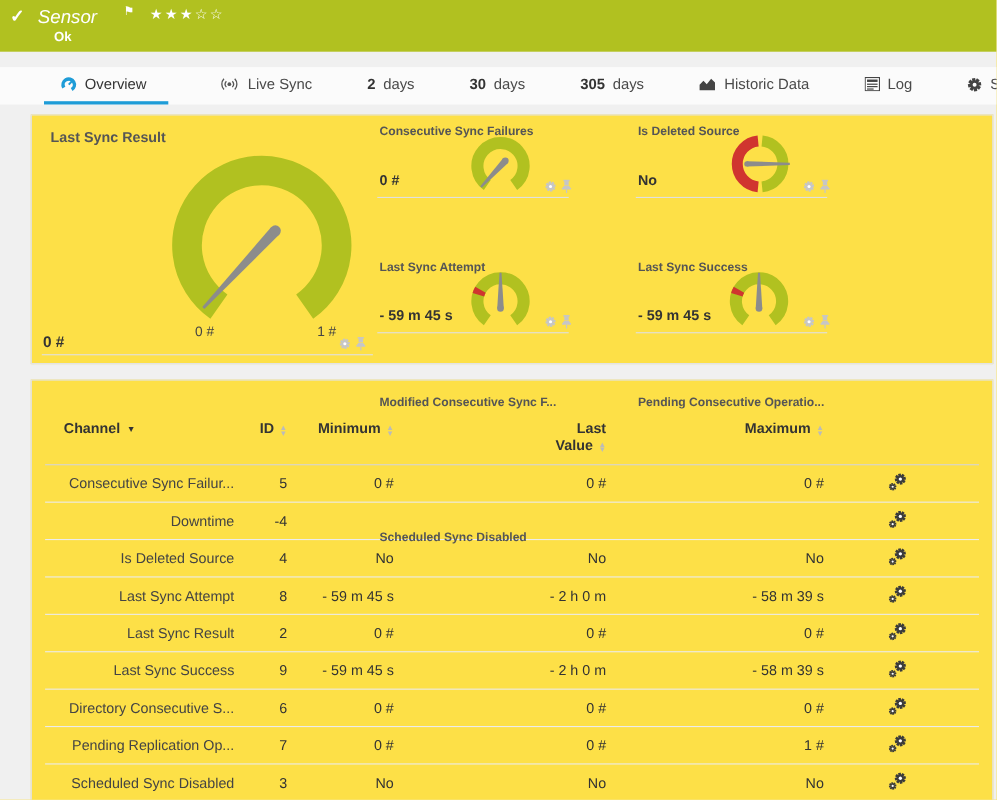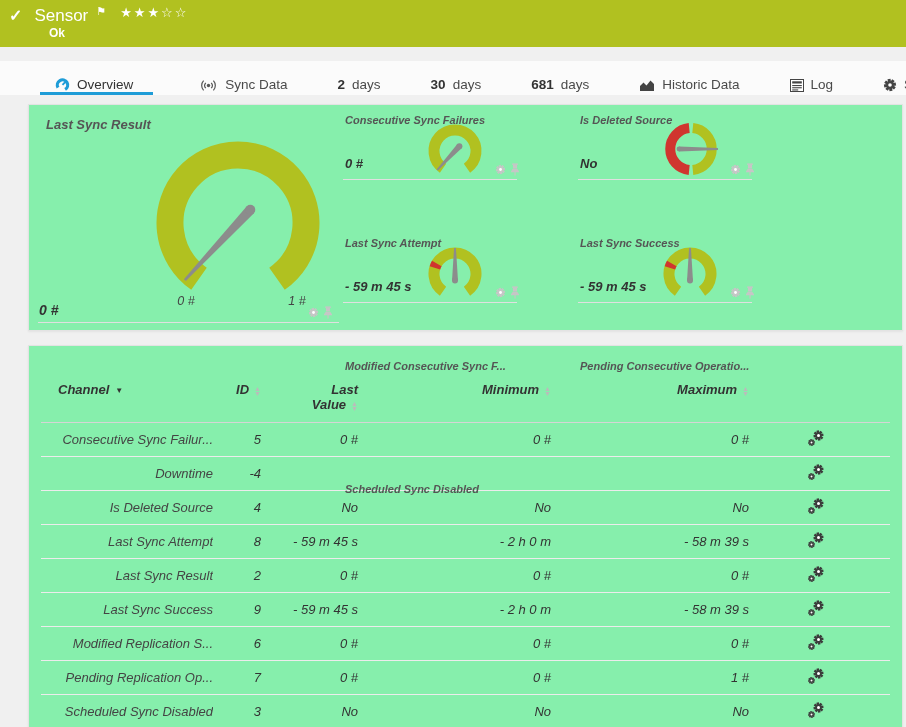--- a/index.html
+++ b/index.html
@@ -4,35 +4,35 @@
 <style>
   html,body{margin:0;padding:0;}
   body{
     width:906px;height:727px;overflow:hidden;background:#f0f0f0;
     font-family:"Liberation Sans",sans-serif;position:relative;
   }
   
   .topbar{position:absolute;left:0;top:0;width:906px;height:47px;color:#fff;}
   .titlerow{position:absolute;left:9px;top:5px;display:flex;align-items:flex-start;white-space:nowrap;}
   .chk{font-size:16px;font-weight:bold;margin-right:12px;line-height:22px;}
-  .sensor-type{font-size:17px;line-height:22px;margin-right:4px;}
+  .sensor-type{font-style:italic;font-size:17px;line-height:22px;margin-right:20px;}
   .sensor-title{font-weight:bold;font-size:17px;line-height:22px;}
   .flagg{font-size:11px;margin-left:4px;line-height:12px;cursor:pointer;}
   .stars{margin-left:14px;font-size:13px;letter-spacing:2px;line-height:16px;cursor:pointer;}
   .status-line{position:absolute;left:49px;top:26px;font-weight:bold;font-size:12px;}
   
   .tabstrip{position:absolute;left:0;top:61px;width:906px;height:34px;background:#fbfbfb;}
   .tabbar{display:flex;height:34px;padding-left:40px;gap:42px;align-items:stretch;}
-  .tab{display:flex;align-items:flex-end;gap:7px;border-bottom:3px solid transparent;
+  .tab{display:flex;align-items:center;gap:7px;border-bottom:3px solid transparent;
        padding:0 4px;font-size:13.5px;color:#4a4a4a;cursor:pointer;white-space:nowrap;}
   .tab.active{padding:0 20px 0 15px;color:#333;}
   .tab-num{font-weight:bold;color:#333;}
   .tab .ticon{display:flex;align-items:center;}
   
-  .panel{position:absolute;background:#86efac;border:1px solid #e3e3e3;box-shadow:0 1px 2px rgba(0,0,0,.06);box-sizing:border-box;font-style:italic;}
+  .panel{position:absolute;background:#fde047;border:1px solid #e3e3e3;box-shadow:0 1px 2px rgba(0,0,0,.06);box-sizing:border-box;}
   .panel-gauges{left:28px;top:104px;width:875px;height:227px;}
   .panel-table{left:28px;top:345px;width:875px;height:410px;}
   
   .tile-main{position:absolute;left:0;top:0;width:312px;height:218px;}
   .tile-main .sep{position:absolute;left:9px;right:2px;bottom:0;height:1px;background:#e0e0e0;}
   .tile-main .tile-title{position:absolute;left:17px;top:12px;font-weight:bold;font-size:13px;color:#555;}
   .tile-main .main-gauge{position:absolute;left:103px;top:26px;}
   .scale-label{position:absolute;width:44px;text-align:center;top:189px;font-size:12.5px;color:#444;}
   .scale-min{left:135px;}
   .scale-max{left:246px;}
@@ -91,32 +91,32 @@
         </span>
         <span class="tab-label">Overview</span>
       </div>
       <div class="tab">
         <span class="ticon">
           <svg width="19" height="13" viewBox="0 0 19 13">
             <circle cx="9.5" cy="6.5" r="1.7" fill="#555"></circle>
             <path d="M6.8 3.8 a4 4 0 0 0 0 5.4 M4.6 1.6 a7.2 7.2 0 0 0 0 9.8 M12.2 3.8 a4 4 0 0 1 0 5.4 M14.4 1.6 a7.2 7.2 0 0 1 0 9.8" fill="none" stroke="#555" stroke-width="1.2"></path>
           </svg>
         </span>
-        <span class="tab-label">Sync Data</span>
+        <span class="tab-label">Live Sync</span>
       </div>
       <div class="tab">
         <span class="tab-num">2</span>
         <span class="tab-label">days</span>
       </div>
       <div class="tab">
         <span class="tab-num">30</span>
         <span class="tab-label">days</span>
       </div>
       <div class="tab">
-        <span class="tab-num">681</span>
+        <span class="tab-num">305</span>
         <span class="tab-label">days</span>
       </div>
       <div class="tab">
         <span class="ticon">
           <svg width="16" height="13" viewBox="0 0 16 13">
             <path d="M1 12 V7 L4.5 3.5 7.5 6.5 11.5 1.5 15 5 V12 Z" fill="#444"></path>
           </svg>
         </span>
         <span class="tab-label">Historic Data</span>
       </div>
@@ -433,25 +433,25 @@
         <div class="sep"></div>
       </div>
     </div>
 </div>
 
 <div class="panel panel-table">
   <div class="tblwrap">
     <div class="thead">
       <div class="th th-channel"><span>Channel</span><span class="caret"></span></div>
       <div class="th"><span>ID</span><span class="sort"></span></div>
+      <div class="th"><span>Minimum</span><span class="sort"></span></div>
       <div class="th">
         <div>Last</div>
         <div><span>Value</span><span class="sort"></span></div>
       </div>
-      <div class="th"><span>Minimum</span><span class="sort"></span></div>
       <div class="th"><span>Maximum</span><span class="sort"></span></div>
       <div class="th"></div>
     </div>
     <div id="tbody">
         <div class="trow">
           <div class="td td-channel">Consecutive Sync Failur...</div>
           <div class="td">5</div>
           <div class="td">0 #</div>
           <div class="td">0 #</div>
           <div class="td">0 #</div>
@@ -629,21 +629,21 @@
                 <line x1="2.8" y1="12.8" x2="1.2" y2="13.1" stroke="#3b3b3b" stroke-width="1.7"></line>
                 <line x1="3.5" y1="13.9" x2="2.5" y2="15.3" stroke="#3b3b3b" stroke-width="1.7"></line>
                 <line x1="4.8" y1="14.2" x2="5.1" y2="15.8" stroke="#3b3b3b" stroke-width="1.7"></line>
                 <line x1="5.9" y1="13.5" x2="7.3" y2="14.5" stroke="#3b3b3b" stroke-width="1.7"></line>
                 <circle cx="4.5" cy="12.5" r="2.1" fill="#3b3b3b"></circle>
                 <circle cx="4.5" cy="12.5" r="1.0" fill="#fff"></circle>
               </svg>
             </span></div>
         </div>
         <div class="trow">
-          <div class="td td-channel">Modified Replication S...</div>
+          <div class="td td-channel">Directory Consecutive S...</div>
           <div class="td">6</div>
           <div class="td">0 #</div>
           <div class="td">0 #</div>
           <div class="td">0 #</div>
           <div class="td td-gear"><span>
               <svg width="18" height="17" viewBox="0 0 18 17">
                 <line x1="14.0" y1="5.1" x2="16.4" y2="4.6" stroke="#3b3b3b" stroke-width="2.5"></line>
                 <line x1="12.9" y1="3.5" x2="14.4" y2="1.4" stroke="#3b3b3b" stroke-width="2.5"></line>
                 <line x1="11.1" y1="3.0" x2="10.6" y2="0.6" stroke="#3b3b3b" stroke-width="2.5"></line>
                 <line x1="9.5" y1="4.1" x2="7.4" y2="2.6" stroke="#3b3b3b" stroke-width="2.5"></line>

